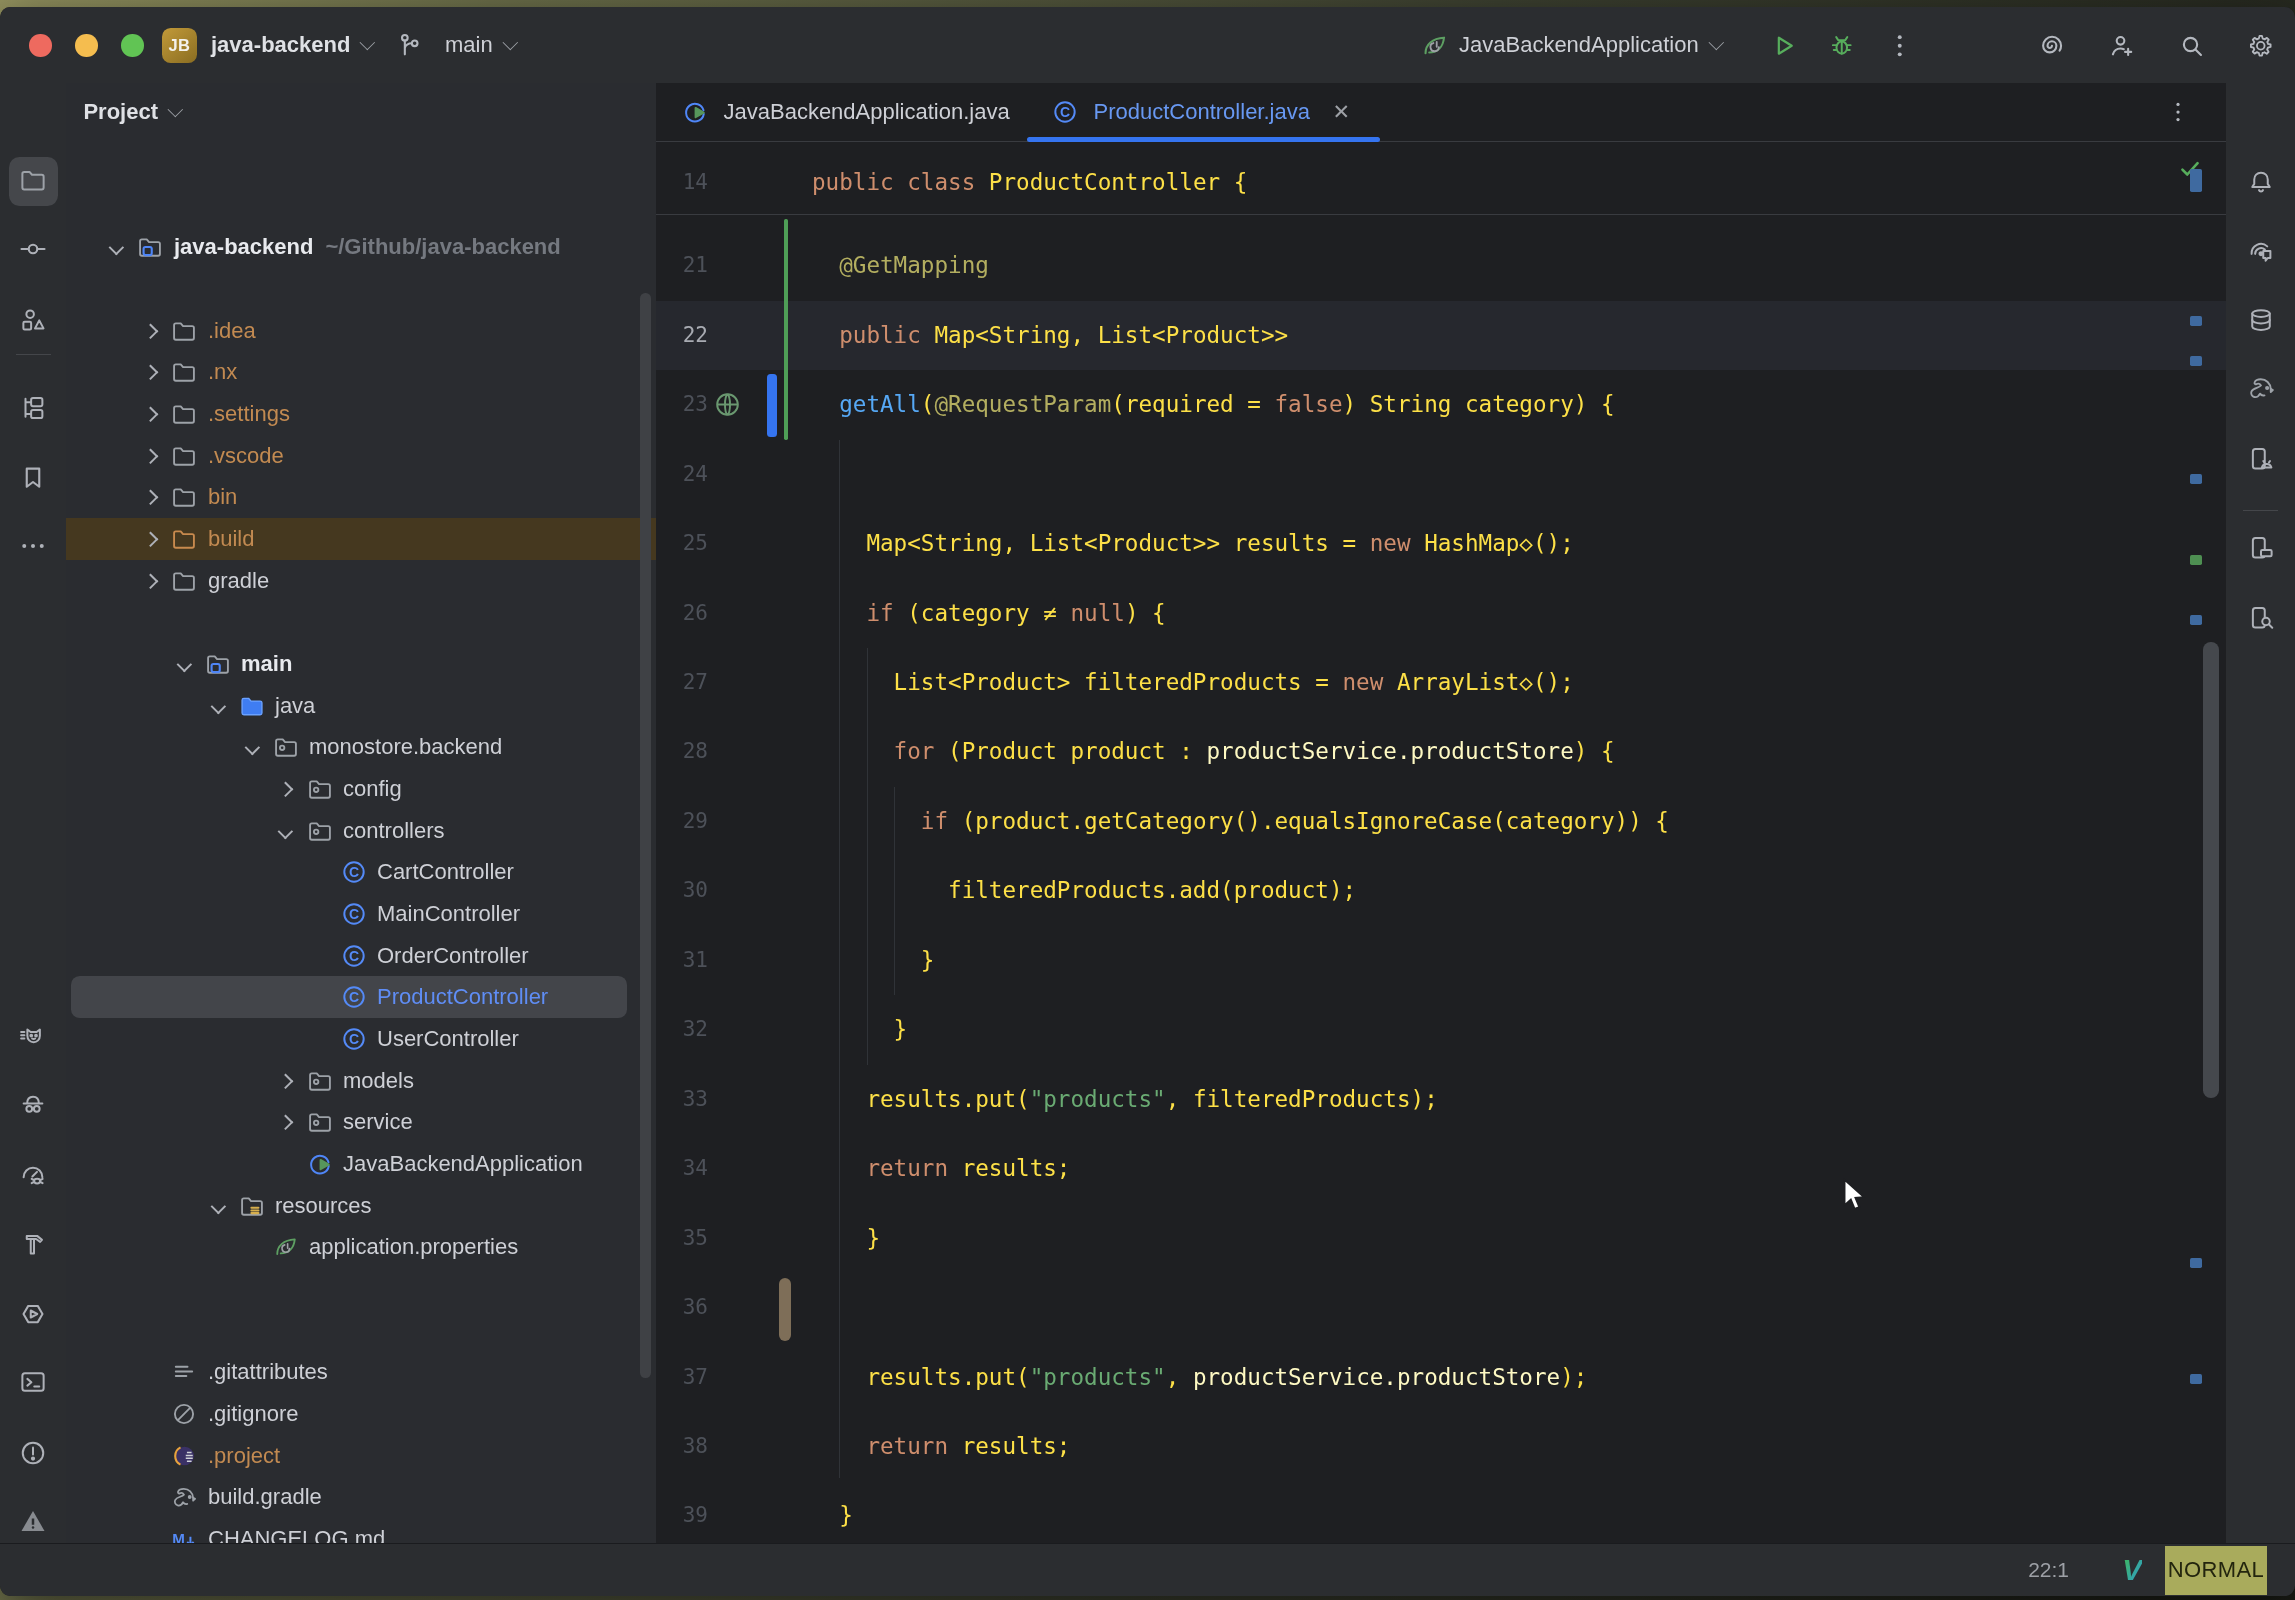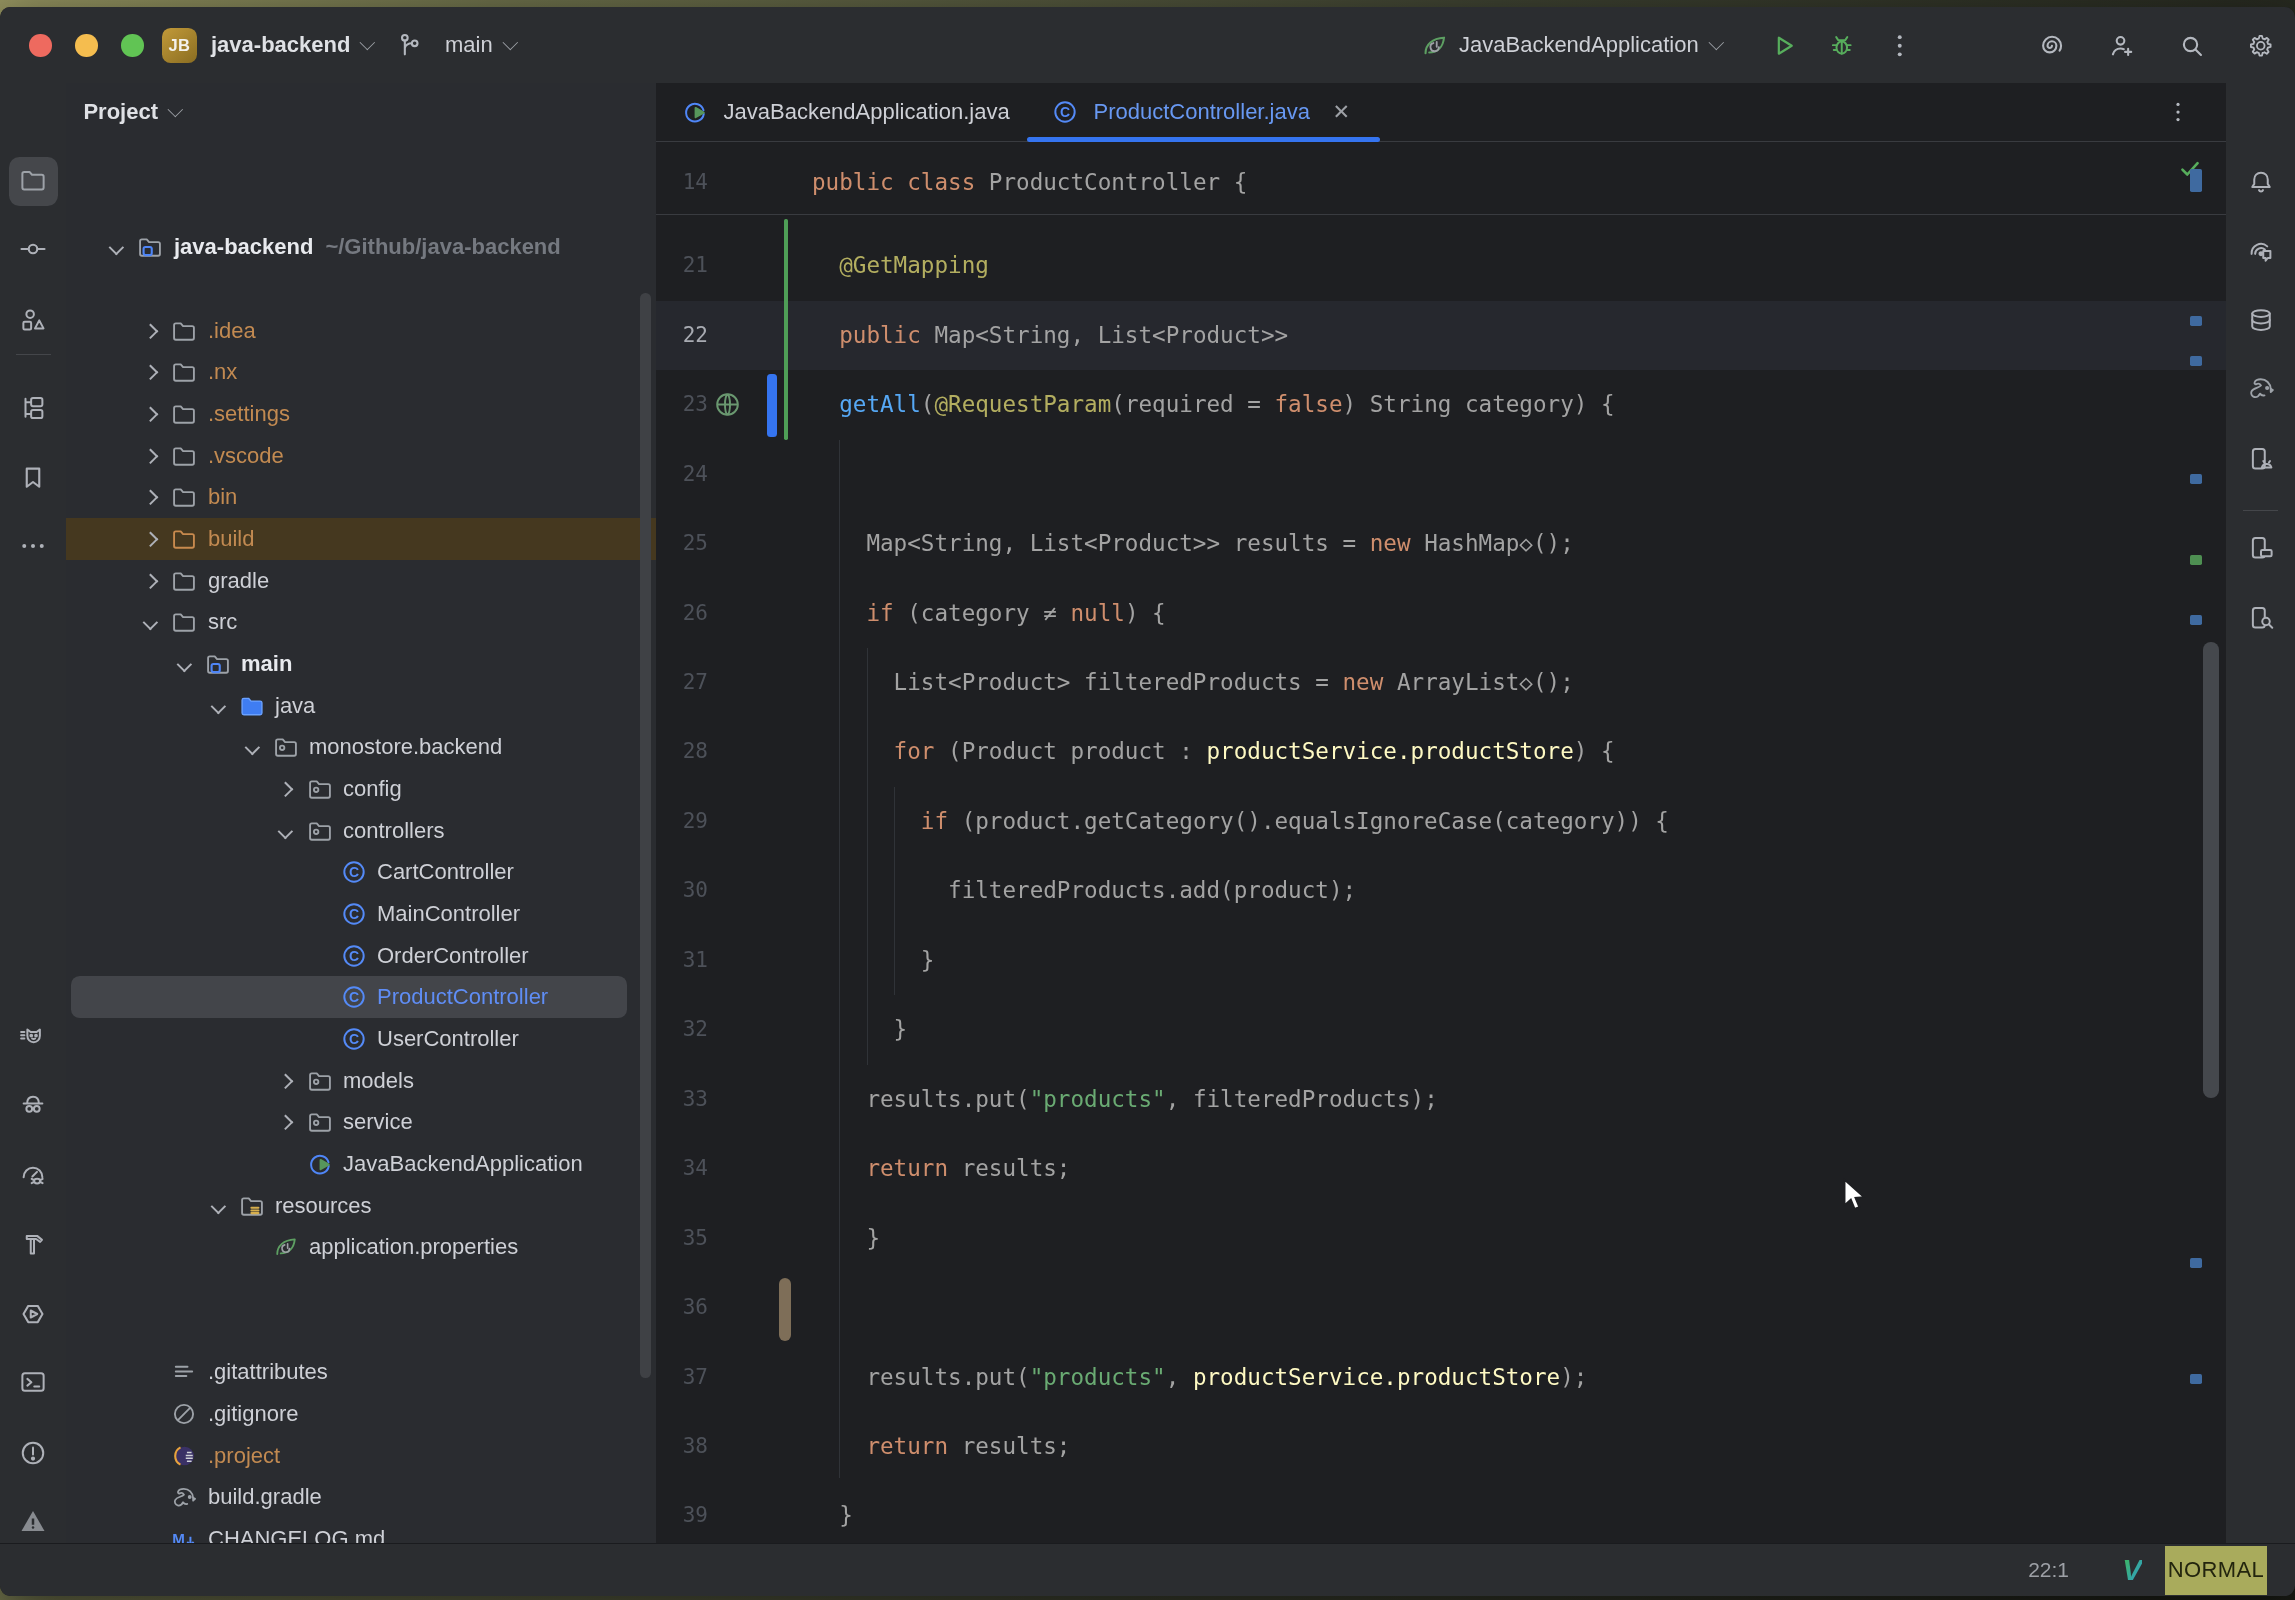--- a/index.html
+++ b/index.html
@@ -69,21 +69,21 @@
   .cur-line{position:absolute;left:0;top:160px;height:69px;width:100%;background:#26282e;}
   .crow{position:absolute;left:0;width:100%;height:69px;}
   .gut{position:absolute;left:0;top:0;width:52px;height:69px;line-height:69px;text-align:right;font-size:21px;color:#4d5159;}
   .gut.cur{color:#a8abb2;}
   .codeln{position:absolute;left:156px;top:0;height:69px;line-height:69px;font-size:22.6px;color:#bcbec4;white-space:pre;}
   .tok-k{color:#cf8e6d;}
   .tok-a{color:#b3ae60;}
   .tok-m{color:#56a8f5;}
   .tok-s{color:#6aab73;}
   .tok-f{color:#fef9c3;}
-  .tok-p{color:#a3a3a3;}
+  .tok-p{color:#fde047;}
   .vcs-green{position:absolute;left:128px;top:78px;width:4.3px;height:221px;background:#4f9e57;border-radius:1.7px;z-index:6;}
   .vcs-tan{position:absolute;left:123px;top:1137px;width:12px;height:63px;background:#7e6e58;border-radius:6px;}
   .caret-bar{position:absolute;left:111px;top:233px;width:10.4px;height:63px;background:#3574f0;border-radius:3.5px;}
   .iguide{position:absolute;width:0.9px;background:#303338;}
   .globe{position:absolute;left:56px;top:248px;width:31px;height:31px;}
   .okcheck{position:absolute;right:22.6px;top:14px;width:26px;height:26px;z-index:7;}
   .stripe-mark{position:absolute;right:24px;width:12px;height:10.4px;border-radius:1.7px;background:#3f6aa0;z-index:7;}
   .stripe-mark.green{background:#4e8f52;}
   .ed-scroll{position:absolute;right:7px;top:501px;width:15.6px;height:456px;border-radius:7.8px;background:#45484d;z-index:7;}
   
@@ -412,30 +412,20 @@
         <div class="trow" style="top: 477px;">
           <span class="bg"></span>
           <span class="chevron right" style="left:79px"></span>
           <span class="ticon" style="left:103px">
             <svg viewBox="0 0 24 24" fill="none" stroke="#9da2a8" stroke-width="1.6" stroke-linecap="round" stroke-linejoin="round">
               <path d="M3.5 7a1.5 1.5 0 0 1 1.5-1.5h4.2l2 2.3H19a1.5 1.5 0 0 1 1.5 1.5v8.7A1.5 1.5 0 0 1 19 19.5H5A1.5 1.5 0 0 1 3.5 18z"></path>
             </svg>
           </span>
           <span class="tlabel " style="left:142px">gradle</span>
         </div>
-        <div class="trow" style="top: 518px;">
-          <span class="bg"></span>
-          <span class="chevron down" style="left:79px"></span>
-          <span class="ticon" style="left:103px">
-            <svg viewBox="0 0 24 24" fill="none" stroke="#9da2a8" stroke-width="1.6" stroke-linecap="round" stroke-linejoin="round">
-              <path d="M3.5 7a1.5 1.5 0 0 1 1.5-1.5h4.2l2 2.3H19a1.5 1.5 0 0 1 1.5 1.5v8.7A1.5 1.5 0 0 1 19 19.5H5A1.5 1.5 0 0 1 3.5 18z"></path>
-            </svg>
-          </span>
-          <span class="tlabel " style="left:142px">src</span>
-        </div>
         <div class="trow" style="top: 560px;">
           <span class="bg"></span>
           <span class="chevron down" style="left:113px"></span>
           <span class="ticon" style="left:137px">
             <svg viewBox="0 0 24 24" fill="none" stroke="#9da2a8" stroke-width="1.6" stroke-linecap="round" stroke-linejoin="round">
               <path d="M3.5 7a1.5 1.5 0 0 1 1.5-1.5h4.2l2 2.3H19a1.5 1.5 0 0 1 1.5 1.5v8.7A1.5 1.5 0 0 1 19 19.5H5A1.5 1.5 0 0 1 3.5 18z"></path>
               <rect x="6.5" y="12" width="7" height="7" rx="1.6" fill="#2a2c30" stroke="#4f86f7" stroke-width="1.8"></rect>
             </svg>
           </span>
           <span class="tlabel t-bold" style="left:175px">main</span>

